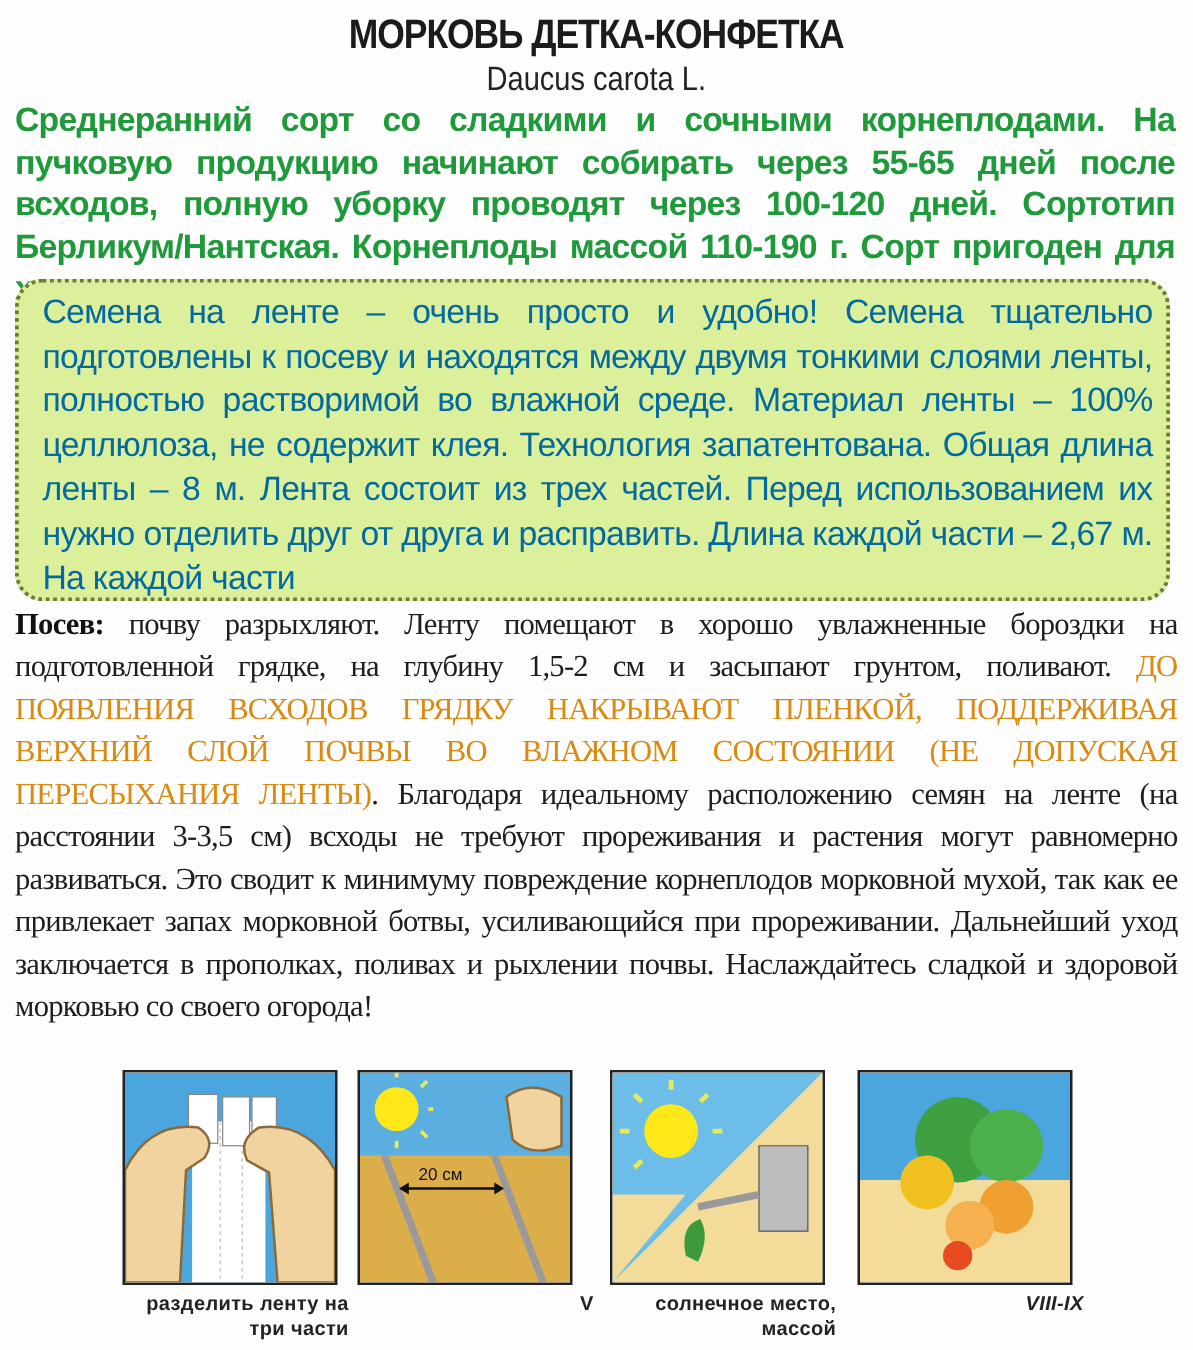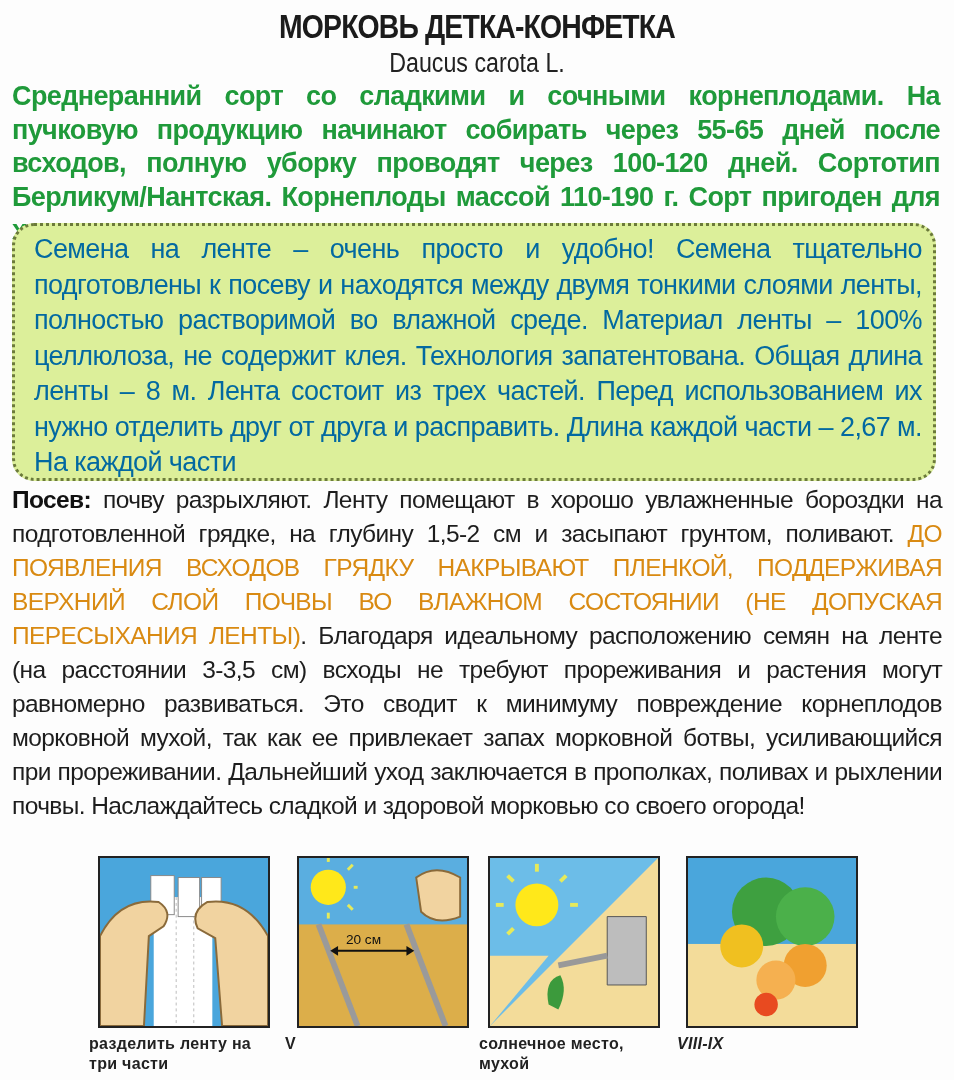--- a/index.html
+++ b/index.html
@@ -29,34 +29,34 @@
   }
   .tape-text {
     position: absolute; top: 232px; left: 34px; width: 888px;
     font-size: 27px; line-height: 35.5px; color: #0369a1;
     text-align: justify; text-align-last: left; letter-spacing: -0.6px;
   }
   .tape-text .last { padding-left: 28px; }
   .sowing {
     position: absolute; top: 483px; left: 12px; width: 930px;
     font-size: 24.5px; line-height: 34px; color: #1d1d1d;
-    text-align: justify; text-align-last: left; letter-spacing: -0.6px;
+    text-align: justify; text-align-last: left; letter-spacing: -0.6px; font-family: Liberation Serif, serif;
   }
   .sowing b { color: #111; }
   .sowing .warn { color: #d98a12; }
   .panels {
     position: absolute; top: 856px; left: 98px; width: 760px; height: 220px;
   }
   .panel {
     position: absolute; top: 0; width: 172px; height: 172px;
     border: 2px solid #222; box-sizing: border-box; overflow: hidden;
   }
   .panel svg { display: block; width: 100%; height: 100%; }
   .caption {
-    position: absolute; top: 178px; width: 190px; text-align: left;
+    position: absolute; top: 178px; width: 190px; text-align: right;
     font-size: 16px; font-weight: bold; line-height: 20px; color: #222;
     letter-spacing: 0.3px;
   }
 </style>
 </head>
 <body>
 
 <div class="title">МОРКОВЬ ДЕТКА-КОНФЕТКА</div>
 <div class="latin">Daucus carota L.</div>
 
@@ -81,21 +81,21 @@
       <line x1="96" y1="40" x2="96" y2="172" stroke="#bbb" stroke-dasharray="3,3"></line>
       <rect x="52" y="18" width="24" height="40" fill="#fff" stroke="#888"></rect>
       <rect x="80" y="20" width="22" height="40" fill="#fff" stroke="#888"></rect>
       <rect x="104" y="20" width="20" height="40" fill="#fff" stroke="#888"></rect>
       <path d="M0 80 Q20 40 60 45 Q75 55 65 70 L50 80 L45 172 L0 172Z" fill="#f1d3a0" stroke="#8a6a3a" stroke-width="2"></path>
       <path d="M172 80 Q150 40 110 45 Q92 55 100 72 L118 82 L125 172 L172 172Z" fill="#f1d3a0" stroke="#8a6a3a" stroke-width="2"></path>
     </svg>
   </div>
   <div class="caption" style="left:-9px;">разделить ленту на три части</div>
 
-  <div class="panel" style="left:199px;">
+  <div class="panel" style="left:188px;">
     <svg viewBox="0 0 172 172">
       <rect width="172" height="70" fill="#5aaee0"></rect>
       <rect y="68" width="172" height="104" fill="#dcae4a"></rect>
       <circle cx="30" cy="30" r="18" fill="#ffe81a"></circle>
       <g stroke="#e6ea5a" stroke-width="3">
         <line x1="30" y1="4" x2="30" y2="0"></line>
           <line x1="56" y1="30" x2="60" y2="30"></line>
         <line x1="30" y1="56" x2="30" y2="62"></line>
           <line x1="50" y1="12" x2="55" y2="7"></line>
         <line x1="50" y1="48" x2="55" y2="53"></line>
@@ -123,21 +123,21 @@
         <line x1="14" y1="48" x2="6" y2="48"></line>
           <line x1="72" y1="24" x2="78" y2="18"></line>
         <line x1="24" y1="72" x2="18" y2="78"></line>
           <line x1="24" y1="24" x2="18" y2="18"></line>
       </g>
       <path d="M120 60 L160 60 L160 130 L120 130Z" fill="#bdbdbd" stroke="#555"></path>
       <path d="M120 100 L70 110" stroke="#999" stroke-width="6"></path>
       <path d="M60 150 Q55 125 72 120 Q80 135 70 155Z" fill="#3c9a3c"></path>
     </svg>
   </div>
-  <div class="caption" style="left:381px;">солнечное место, мухой</div>
+  <div class="caption" style="left:381px;">солнечное место, массой</div>
 
   <div class="panel" style="left:588px;">
     <svg viewBox="0 0 172 172">
       <rect width="172" height="90" fill="#4aa6dc"></rect>
       <rect y="88" width="172" height="84" fill="#f3dc9a"></rect>
       <circle cx="80" cy="55" r="35" fill="#3ea040"></circle>
       <circle cx="120" cy="60" r="30" fill="#4bb04a"></circle>
       <circle cx="55" cy="90" r="22" fill="#f0c020"></circle>
       <circle cx="120" cy="110" r="22" fill="#f0a030"></circle>
       <circle cx="90" cy="125" r="20" fill="#f5b050"></circle>

